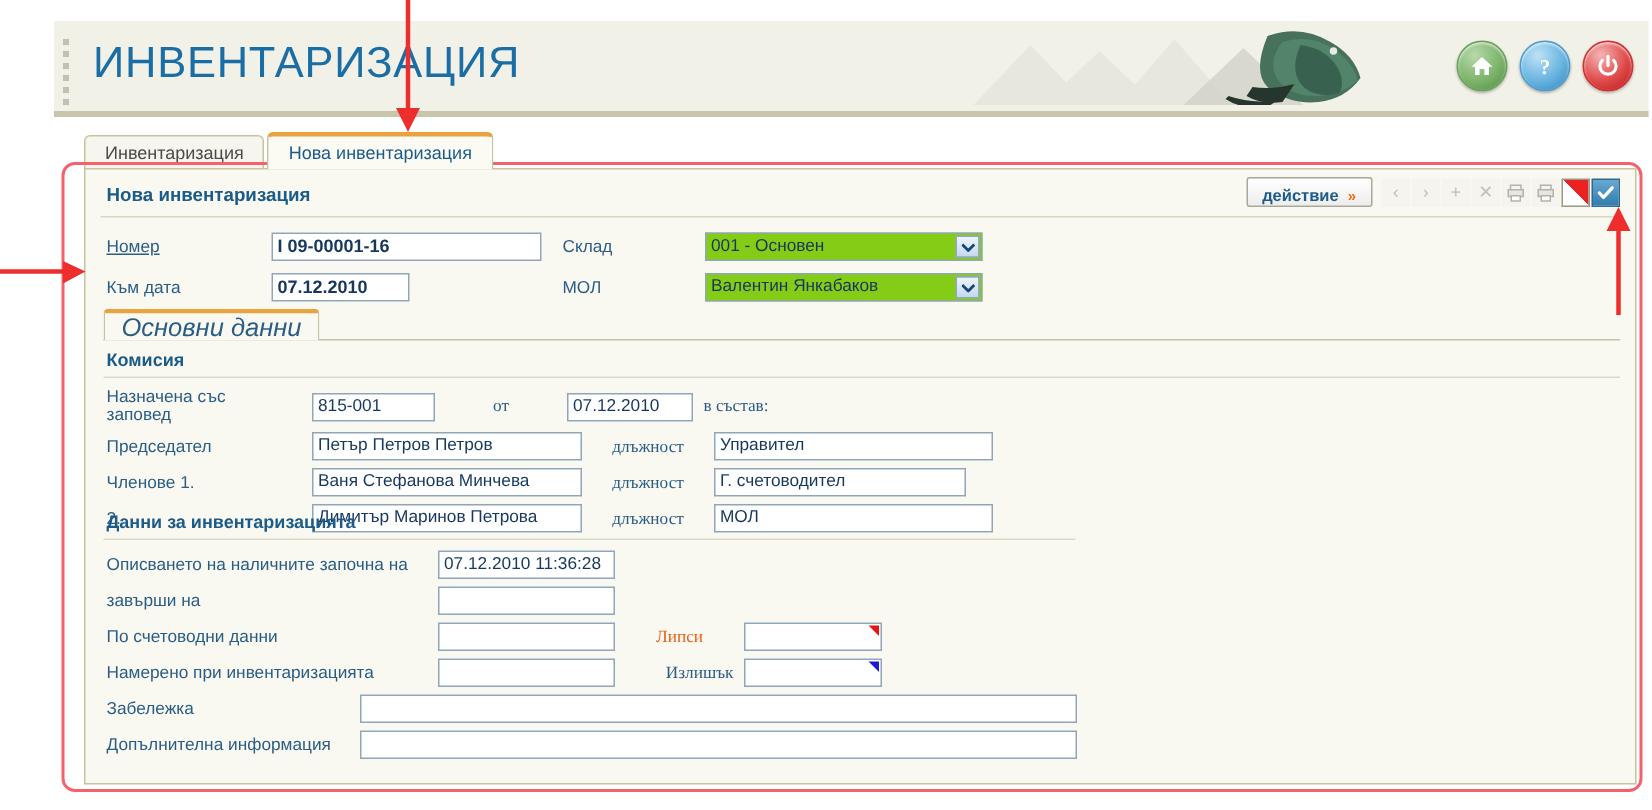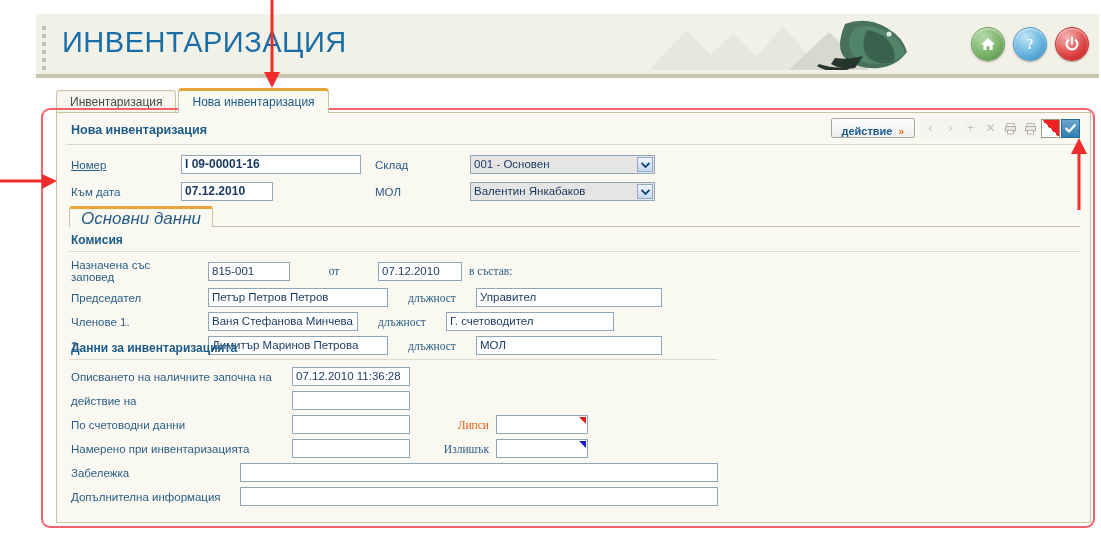--- a/index.html
+++ b/index.html
@@ -195,21 +195,21 @@
     color: #17375e;
     padding: 0 3px;
     line-height: 17px;
     font-family: "Liberation Sans", sans-serif;
   }
   .inp.bold { font-weight: bold; font-size: 12px; }
   .sel {
     box-sizing: border-box;
     height: 19px;
     border: 1px solid #8fa5b8;
-    background: #e5e5e5;
+    background: #84cc16;
     font-size: 11.5px;
     color: #17375e;
     padding: 0 3px;
     line-height: 17px;
     position: relative;
     display: flex; align-items: center;
     cursor: pointer;
   }
   .sel .arrow {
     position: absolute; right: 1px; top: 1px;
@@ -445,21 +445,21 @@
 
         <div class="grow">
           <div class="rlabel" style="width:120px">Председател</div>
           <div class="inp" style="width:180px">Петър Петров Петров</div>
           <div class="midlabel" style="width:74px; text-align:center">длъжност</div>
           <div class="inp" style="width:186px">Управител</div>
         </div>
 
         <div class="grow">
           <div class="rlabel" style="width:120px">Членове 1.</div>
-          <div class="inp" style="width:150px">Ваня Стефанова Минчева</div>
+          <div class="inp" style="width:180px">Ваня Стефанова Минчева</div>
           <div class="midlabel" style="width:74px; text-align:center">длъжност</div>
           <div class="inp" style="width:168px">Г. счетоводител</div>
         </div>
 
         <div class="grow">
           <div class="rlabel" style="width:120px">2.</div>
           <div class="inp" style="width:180px">Димитър Маринов Петрова</div>
           <div class="midlabel" style="width:74px; text-align:center">длъжност</div>
           <div class="inp" style="width:186px">МОЛ</div>
         </div>
@@ -469,28 +469,28 @@
       <div class="section-rule" style="left:12px; width:648px; top:246px"></div>
 
       <div class="form-grid" style="left:14px; top:254px">
 
         <div class="grow">
           <div class="rlabel" style="width:204px">Описването на наличните започна на</div>
           <div class="inp" style="width:118px">07.12.2010 11:36:28</div>
         </div>
 
         <div class="grow">
-          <div class="rlabel" style="width:204px">действие на</div>
+          <div class="rlabel" style="width:204px">завърши на</div>
           <div class="inp" style="width:118px"></div>
         </div>
 
         <div class="grow">
           <div class="rlabel" style="width:204px">По счетоводни данни</div>
           <div class="inp" style="width:118px"></div>
-          <div class="midlabel" style="width:72px; text-align:right; color:#e8601a">Липси</div>
+          <div class="midlabel" style="width:72px; text-align:center; color:#e8601a">Липси</div>
           <div class="inp corner-mark" style="width:92px">
             <span></span>
             <span class="tri red"></span>
           </div>
         </div>
 
         <div class="grow">
           <div class="rlabel" style="width:204px">Намерено при инвентаризацията</div>
           <div class="inp" style="width:118px"></div>
           <div class="midlabel" style="width:72px; text-align:right">Излишък</div>

